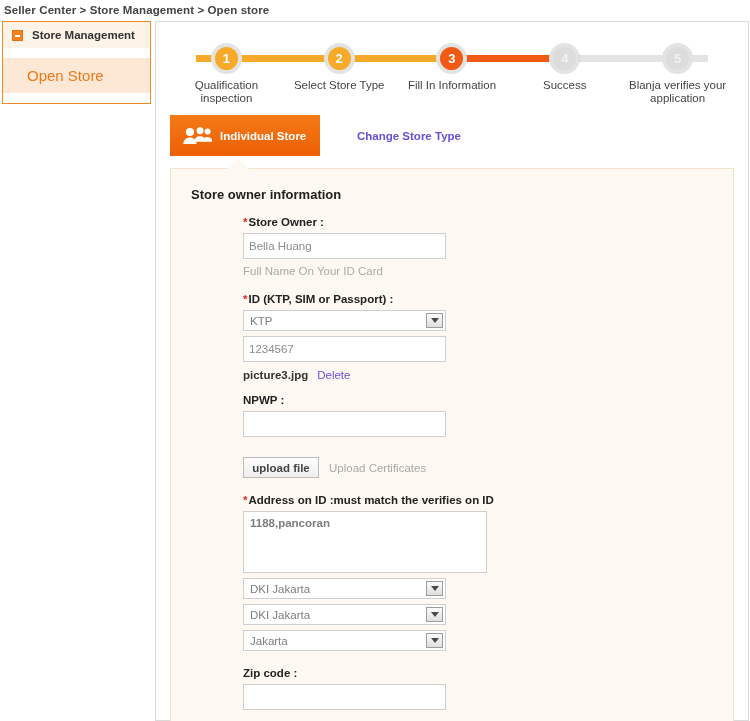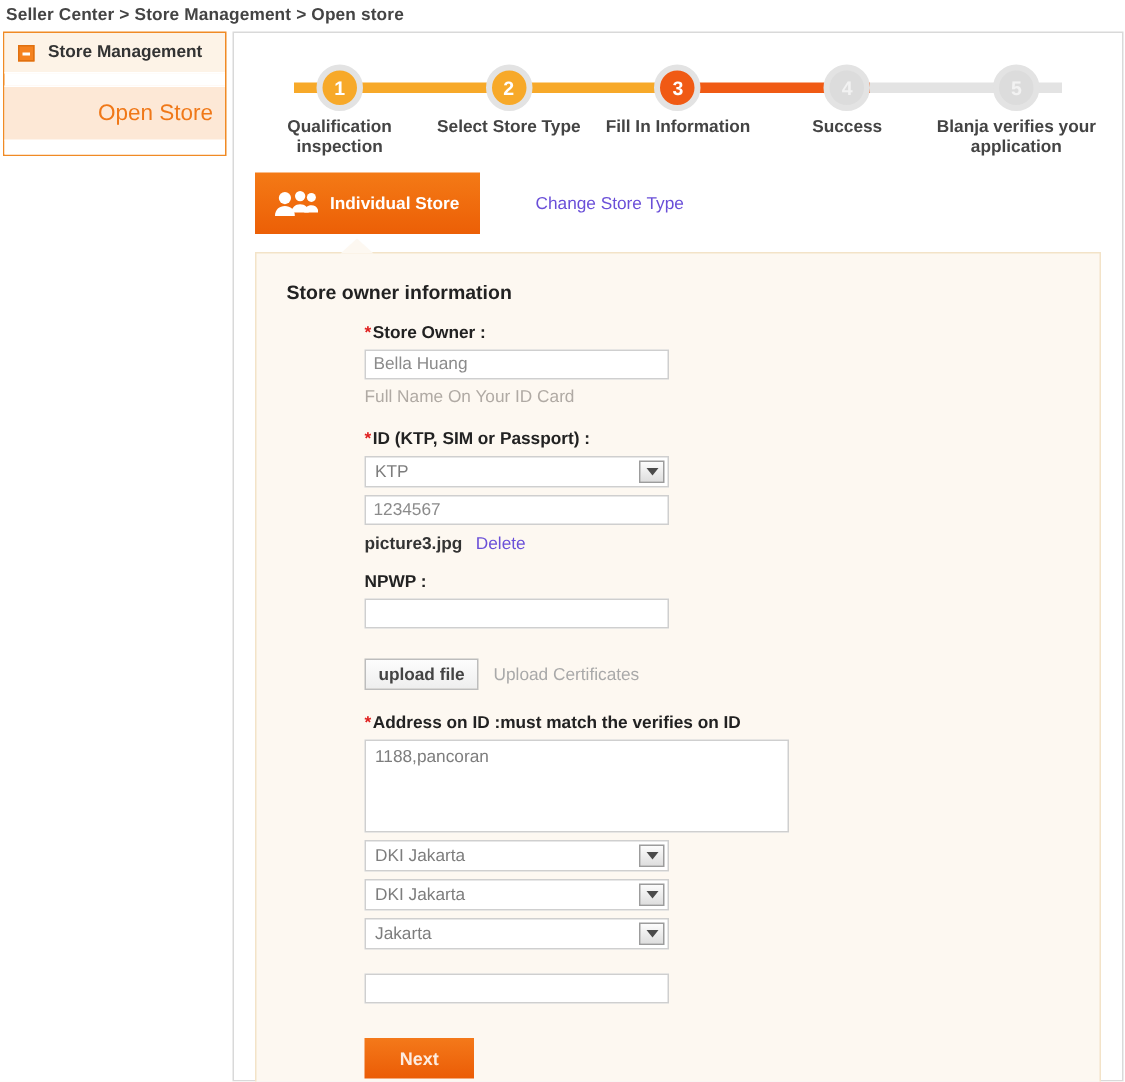--- a/index.html
+++ b/index.html
@@ -28,21 +28,20 @@
     align-items: flex-start;
     padding-left: 2px;
   }
 
   
   .sidebar {
     width: 149px;
     border: 1px solid #f08a24;
     background: #ffffff;
     flex: 0 0 auto;
-    text-align: right;
   }
   .sidebar-header {
     background: #fdf3e7;
     padding: 7px 8px 7px 9px;
     display: flex;
     align-items: center;
     gap: 9px;
     border-bottom: 1px solid #ffffff;
   }
   .sb-toggle {
@@ -133,21 +132,20 @@
     top: 36px; left: 0; right: 0;
     display: flex;
     justify-content: space-between;
   }
   .step-label {
     width: 124px;
     text-align: center;
     font-size: 11.5px;
     color: #444444;
     line-height: 13px;
-    font-weight: bold;
   }
 
   
   .typebar {
     margin: 10px 0 0 2px;
     padding-left: 12px;
     display: flex;
     align-items: center;
     gap: 24px;
   }
@@ -161,21 +159,21 @@
     gap: 8px;
     padding-left: 12px;
     color: #ffffff;
     font-weight: bold;
     font-size: 11.5px;
   }
   .type-tab .glyph { width: 30px; height: 22px; flex: 0 0 auto; }
   .change-link {
     margin-left: 13px;
     color: #6a4fd8;
-    font-weight: normal;
+    font-weight: bold;
     font-size: 11.5px;
     text-decoration: none;
     cursor: pointer;
     text-align: center;
   }
 
   
   .form-panel {
     position: relative;
     margin: 12px 14px 0 14px;
@@ -220,21 +218,21 @@
   }
   .req { color: #e02020; font-weight: bold; margin-right: 1px; }
   .text-input {
     width: 203px;
     height: 20px;
     border: 1px solid #cfcfcf;
     background: #ffffff;
     font-family: "Liberation Sans", sans-serif;
     font-size: 11.5px;
     color: #8b8b8b;
-    padding: 0 5px;
+    padding: 12px 5px;
     display: block;
     outline: none;
   }
   .hint {
     color: #b0aaa4;
     font-size: 11.5px;
     margin-top: 6px;
   }
   .gap-sm { height: 13px; }
   .gap-md { height: 16px; }
@@ -301,31 +299,32 @@
     font-family: "Liberation Sans", sans-serif;
     font-size: 11.5px;
     font-weight: bold;
     color: #444444;
     cursor: pointer;
   }
   .upload-hint { color: #a9a9a9; font-size: 11.5px; }
 
   
   .addr-area {
-    width: 283px;
+    width: 244px;
     height: 62px;
     border: 1px solid #cfcfcf;
     background: #ffffff;
     font-family: "Liberation Sans", sans-serif;
     font-size: 11.5px;
     color: #7d7d7d;
     padding: 5px 6px;
     resize: none;
     outline: none;
     display: block;
+    font-weight: bold;
   }
   .sel-stack > .select-box { margin-top: 5px; text-align: right; }
 
   
   .next-btn {
     margin-top: 23px;
     width: 73px; height: 27px;
     background: linear-gradient(#f4791a, #eb5c06);
     border: none;
     color: #fdece0;
@@ -475,20 +474,21 @@
             <span class="select-val">Jakarta</span>
             <span class="select-arrow">
                 <i></i>
               </span>
           </div>
         </div>
 
         <div class="gap-md"></div>
 
         
+        <div class="field-label">Zip code :</div>
         <input class="text-input" type="text" value="" style="">
 
         <button class="next-btn">Next</button>
       </div>
     </div>
 
   </div>
 </div>
 
 </body></html>

